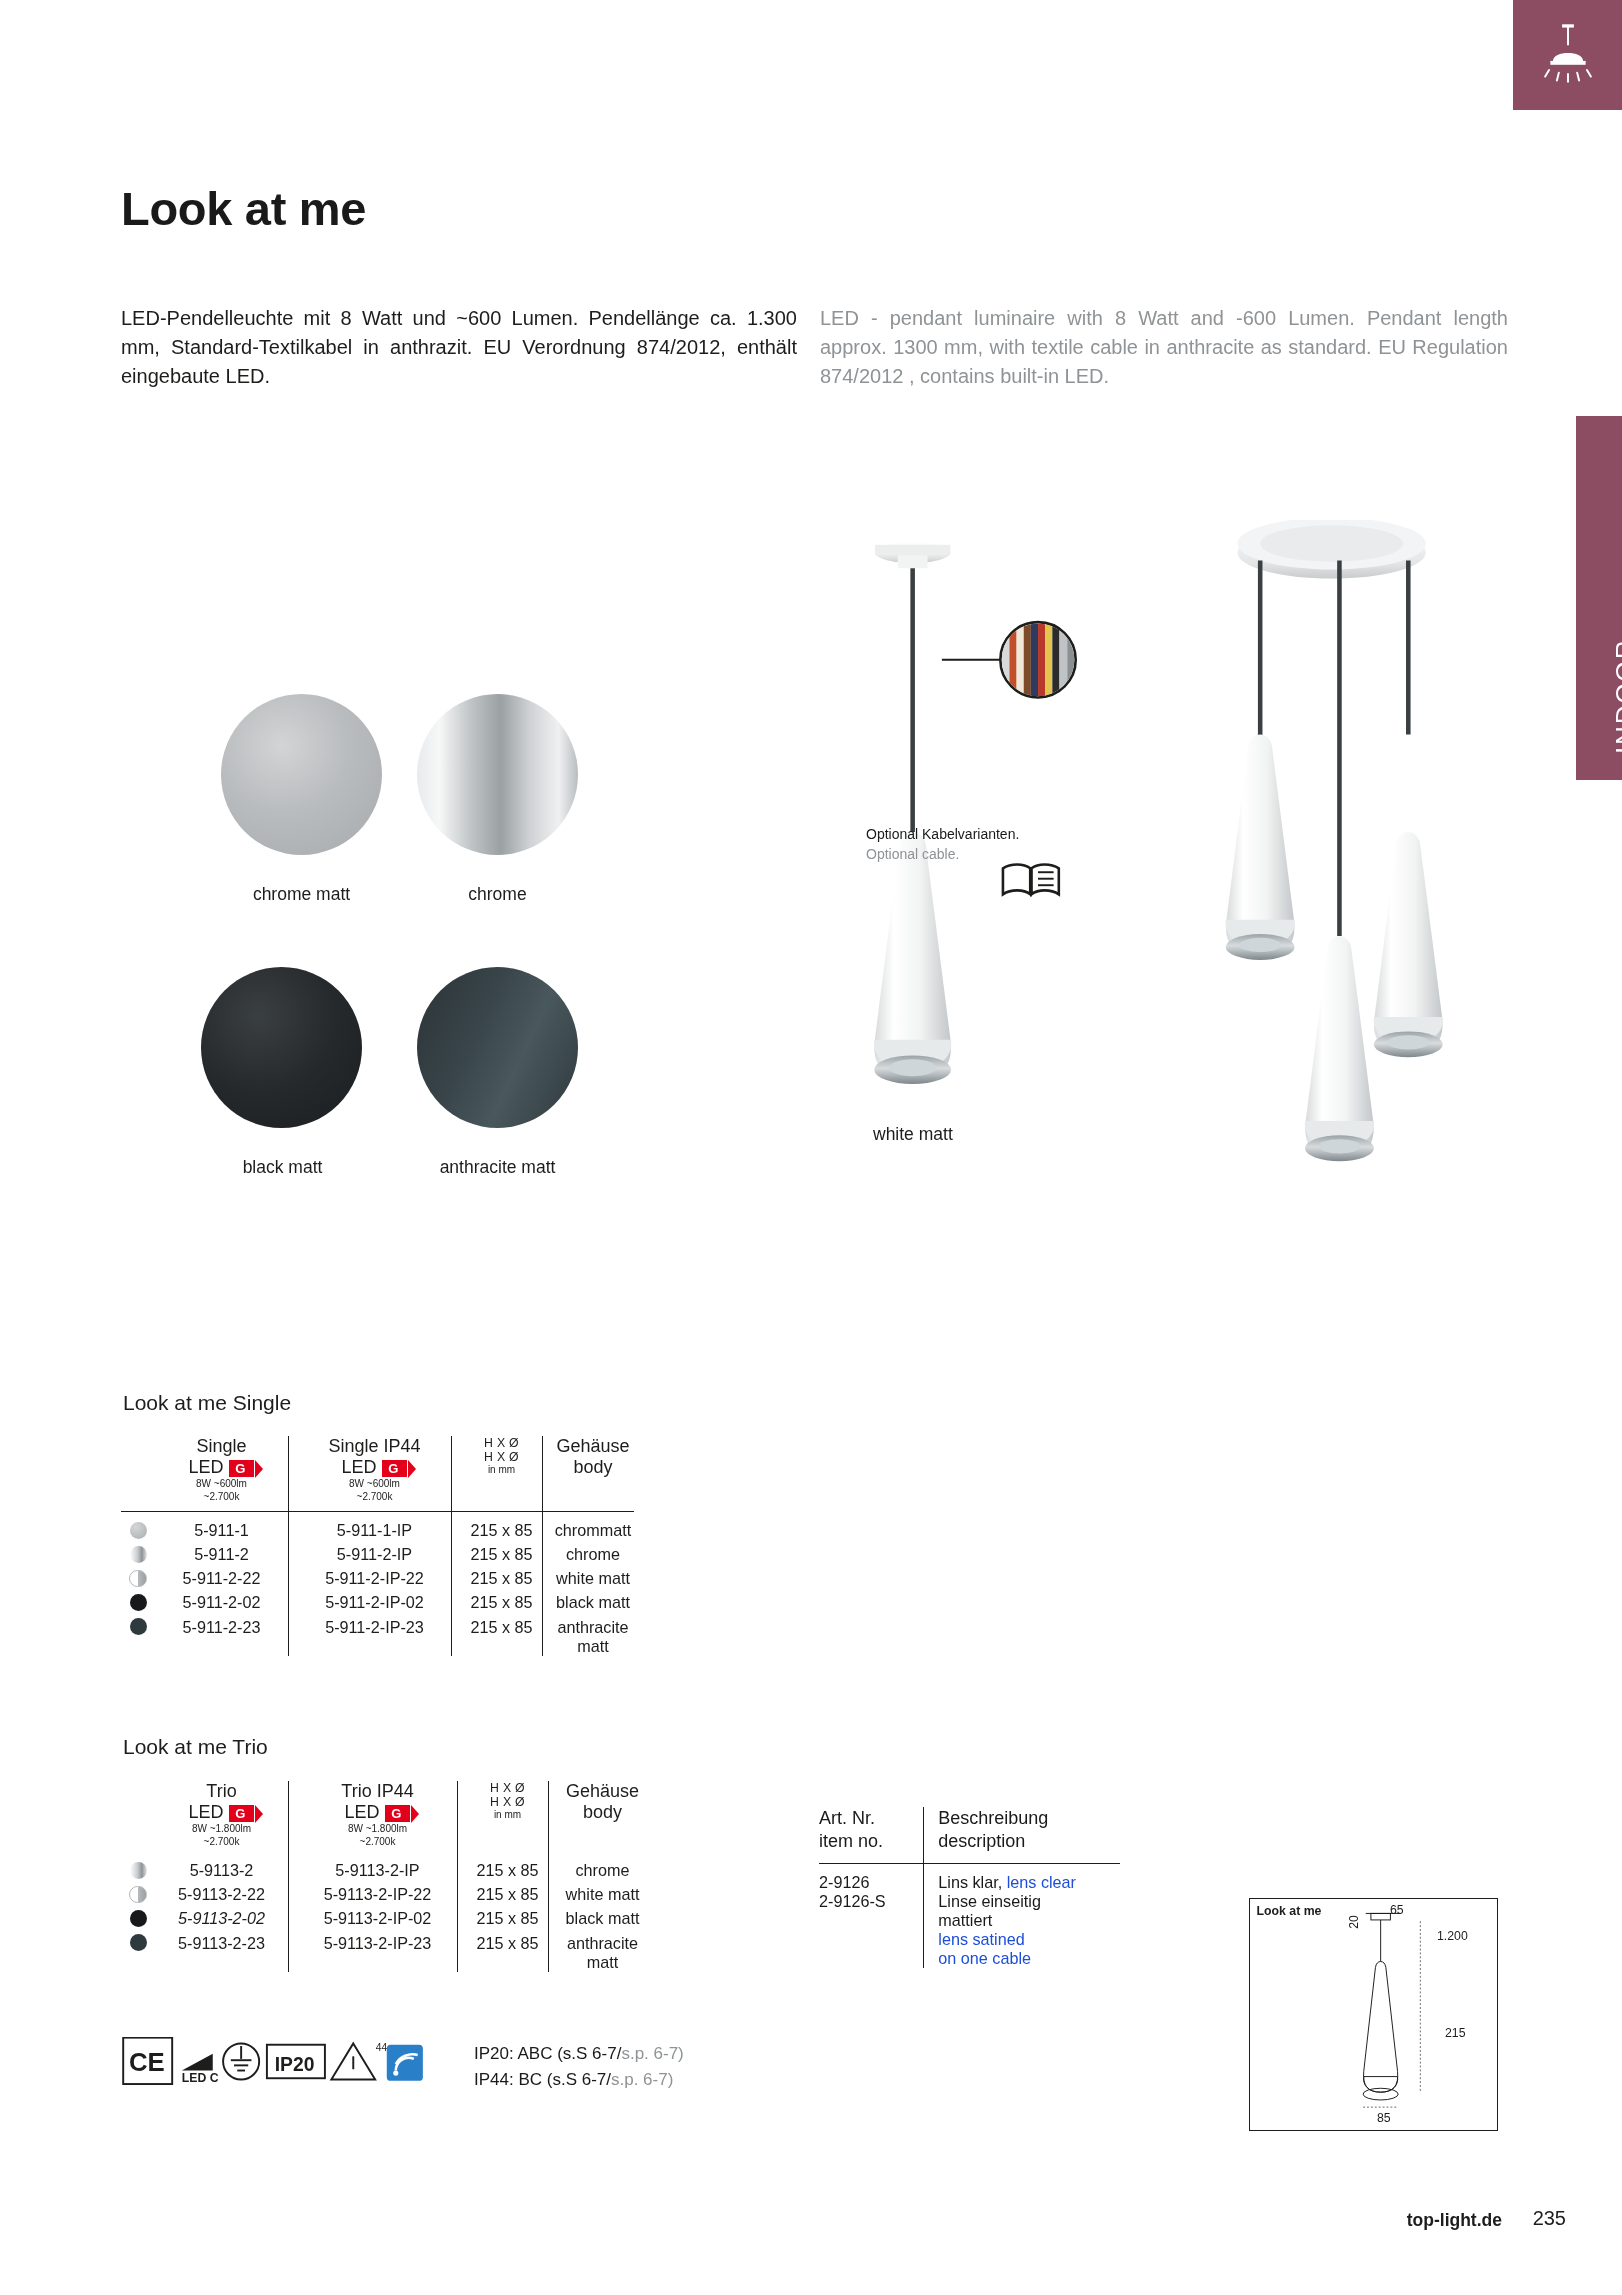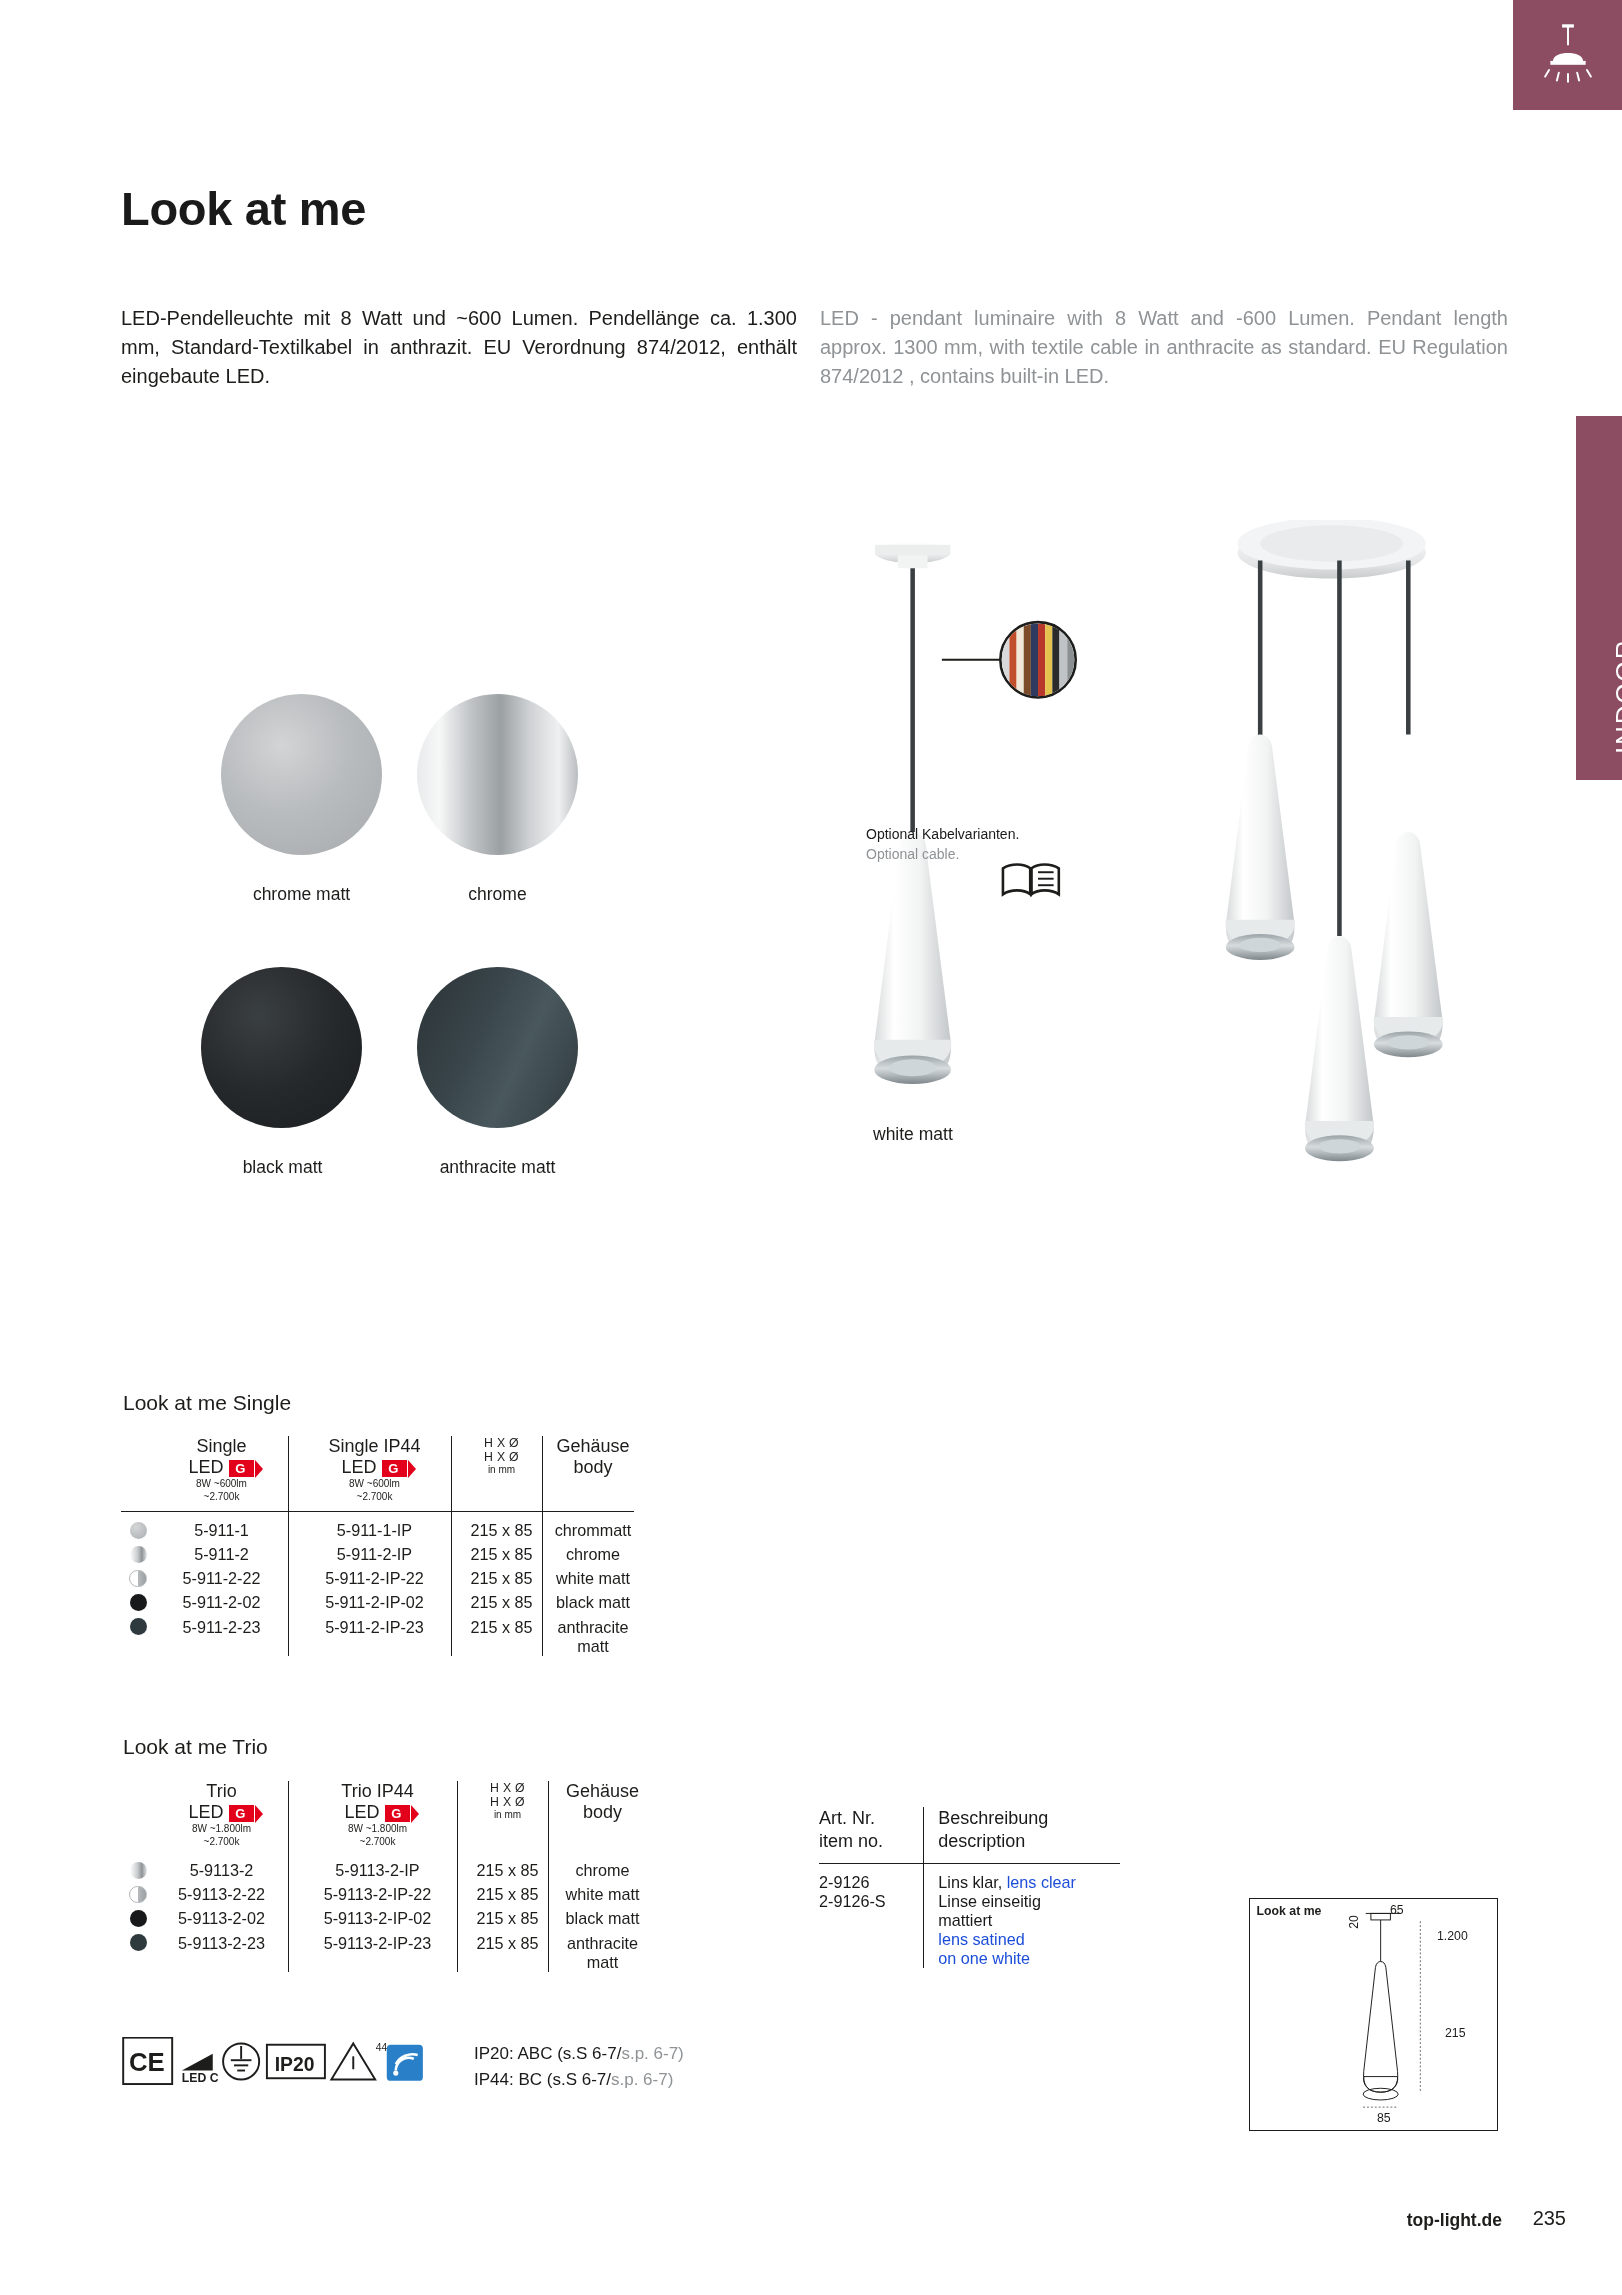--- a/index.html
+++ b/index.html
@@ -470,21 +470,21 @@
   </tr>
   <tr>
     <td style="padding-top:3.9px;"><span class="dot d-white"></span></td>
     <td style="padding-top:5.2px;">5-9113-2-22</td>
     <td class="colbar" style="padding:5.2px 0 0 9px;">5-9113-2-IP-22</td>
     <td class="colbar" style="padding:5.2px 0 0 9px;">215 x 85</td>
     <td class="colbar" style="padding:5.2px 0 0 9px;">white matt</td>
   </tr>
   <tr>
     <td style="padding-top:3.9px;"><span class="dot d-black"></span></td>
-    <td style="padding-top:5.2px;">5-9113-2-02</td>
+    <td style="padding-top:5.2px;font-style:italic;">5-9113-2-02</td>
     <td class="colbar" style="padding:5.2px 0 0 9px;">5-9113-2-IP-02</td>
     <td class="colbar" style="padding:5.2px 0 0 9px;">215 x 85</td>
     <td class="colbar" style="padding:5.2px 0 0 9px;">black matt</td>
   </tr>
   <tr>
     <td style="padding-top:3.9px;"><span class="dot d-anthra"></span></td>
     <td style="padding-top:5.2px;">5-9113-2-23</td>
     <td class="colbar" style="padding:5.2px 0 0 9px;">5-9113-2-IP-23</td>
     <td class="colbar" style="padding:5.2px 0 0 9px;">215 x 85</td>
     <td class="colbar" style="padding:5.2px 0 0 9px;">anthracite matt</td>
@@ -510,21 +510,21 @@
       <div>2-9126-S</div>
     </td>
     <td class="line sep" style="padding-top:9px;">
       <div>
         <span>Lins klar,</span>
         <span class="grey">lens clear</span>
       </div>
       <div>Linse einseitig</div>
       <div>mattiert</div>
       <div class="grey">lens satined</div>
-      <div class="grey">on one white</div>
+      <div class="grey">on one cable</div>
     </td>
   </tr>
 </tbody>
   </table>
 
 <svg class="iconrow" width="364" height="58" viewBox="0 0 560 90">
   <g>
     <rect x="1" y="1" width="76" height="72" fill="none" stroke="#1d1d1b" stroke-width="3"></rect>
     <text x="10" y="52" font-family="Liberation Sans, sans-serif" font-size="40" font-weight="bold" fill="#1d1d1b">CE</text>
   </g>

